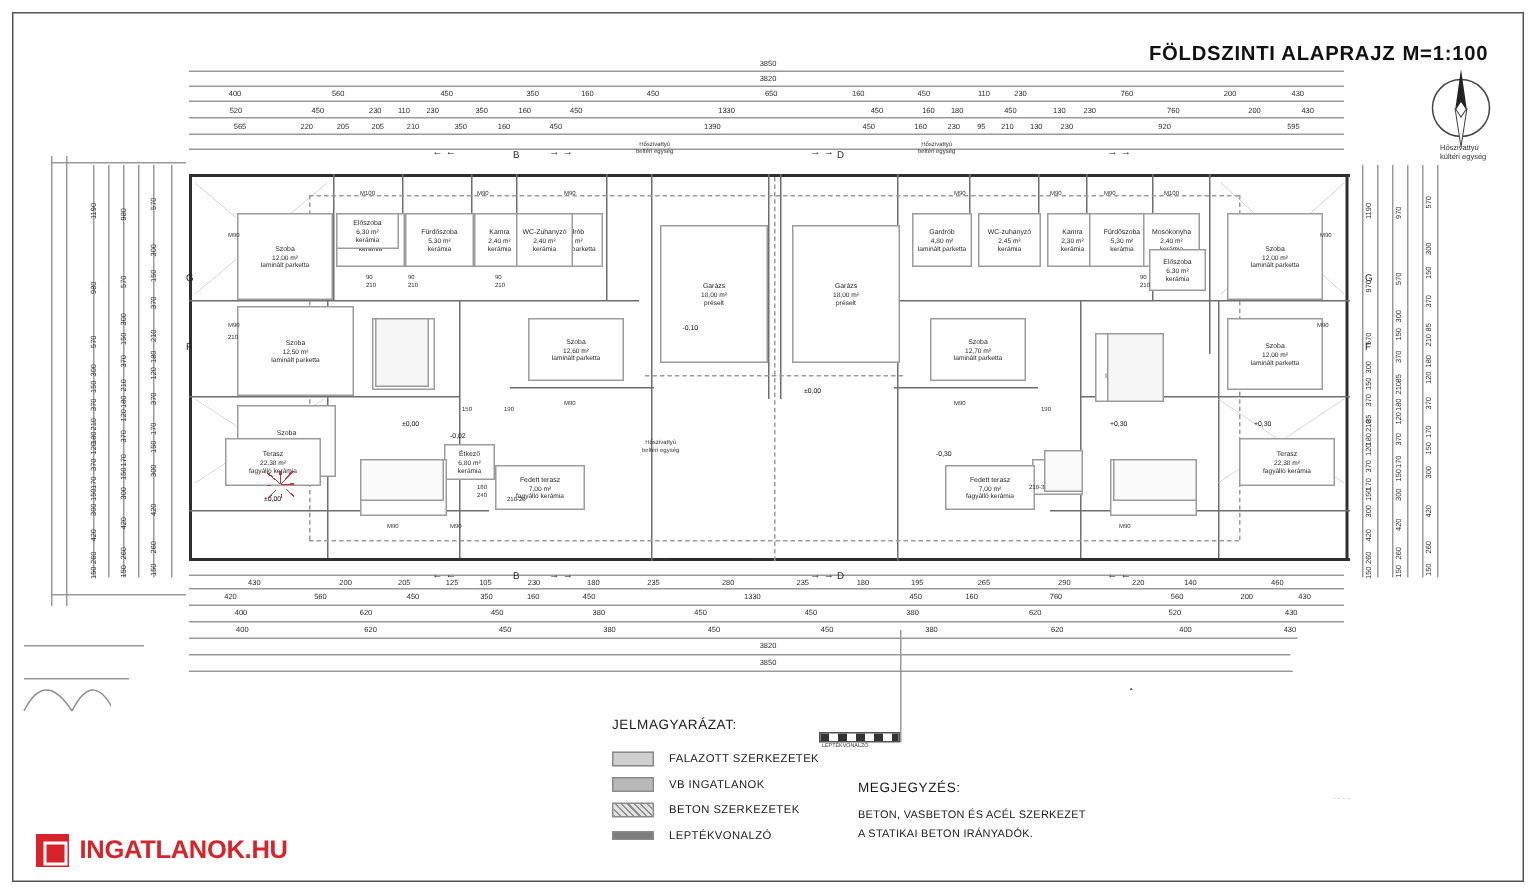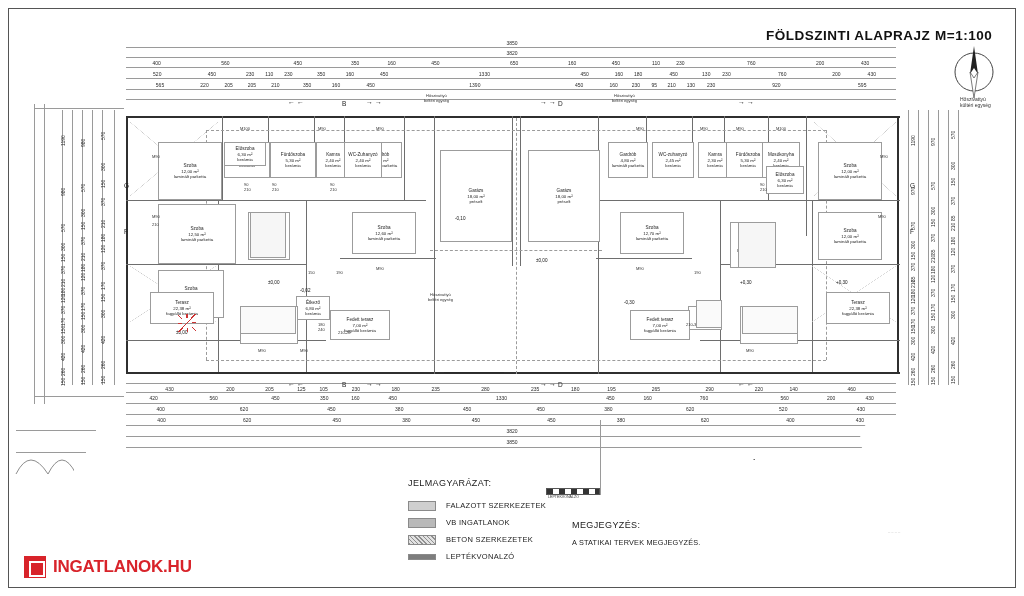--- a/index.html
+++ b/index.html
@@ -564,21 +564,22 @@
       <span>LEPTÉKVONALZÓ</span>
     </div>
   </div>
 
   <div style="position:absolute;left:546px;top:488px;width:52px;height:5px;background:repeating-linear-gradient(90deg,#333 0 6px,#fff 6px 12px);border:1px solid #555;"></div>
   <div class="tiny" style="left:548px;top:495px;font-size:3.6px;">LEPTÉKVONALZÓ</div>
   <div class="vl thin" style="left:600px;top:420px;height:75px;"></div>
 
   <div id="notes">
     <div class="ntitle">MEGJEGYZÉS:</div>
-    <p>A STATIKAI TERVEK MEGJEGYZÉS.</p>
+    <p>BETON, VASBETON ÉS ACÉL SZERKEZET</p>
+    <p>A STATIKAI BETON IRÁNYADÓK.</p>
   </div>
 
   <div class="sectmark" style="left:752px;top:458px;">A</div>
 
   <div class="blob" id="blob1"></div>
   <div class="blob" id="blob2"></div>
   <div class="blob" id="blob3"></div>
   <div class="tiny" style="left:888px;top:529px;color:#bbb;">– – – –</div>
 
   <div id="wm">

